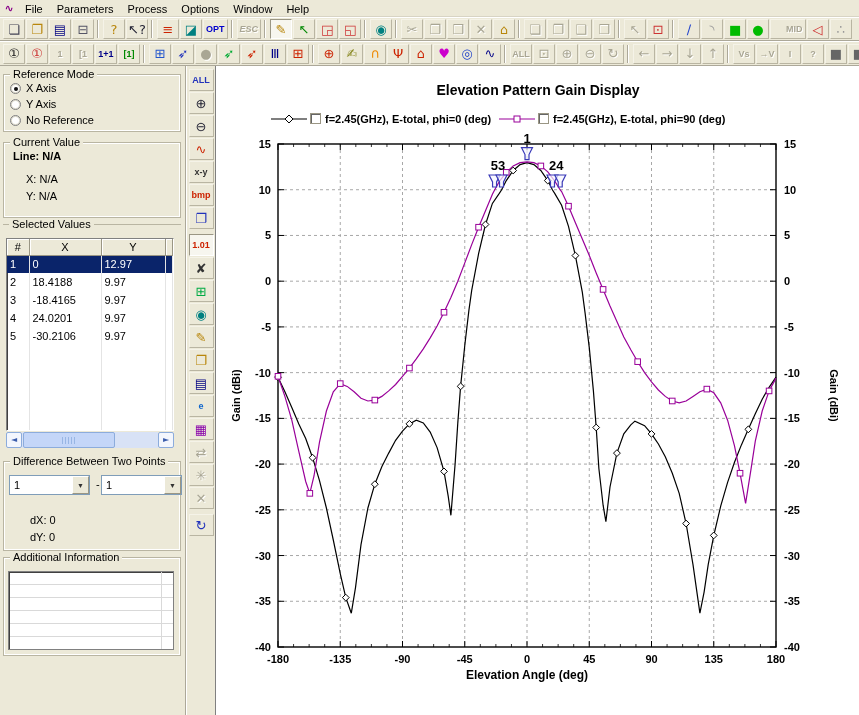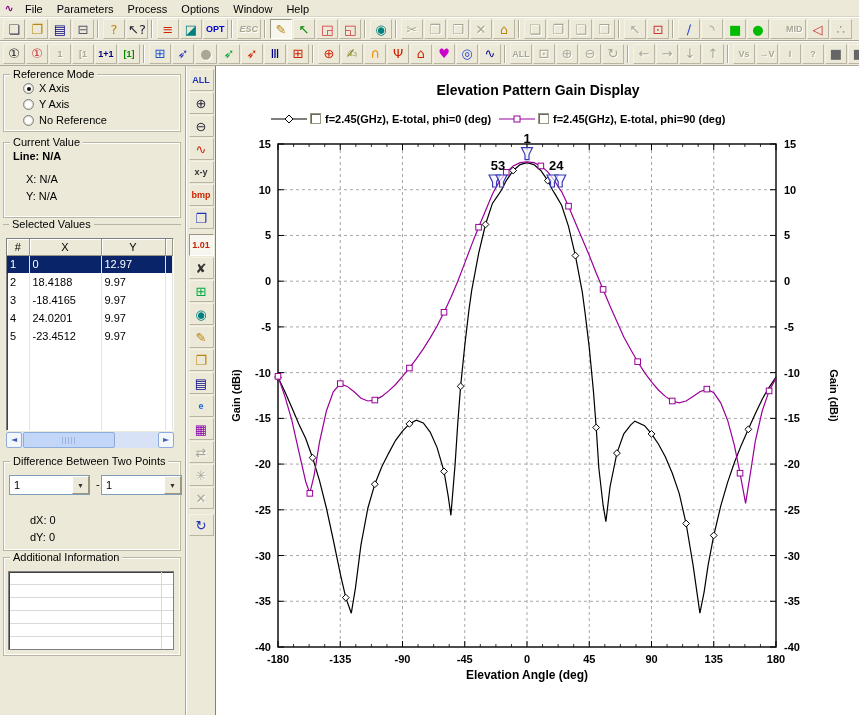--- a/index.html
+++ b/index.html
@@ -32,21 +32,21 @@
     border-left:1px solid #fff; }
   #vtoolbar .tbtn { width:25px; height:22px; margin:1px 0 0 0; }
   #vtoolbar .gap { margin-top:5px; }
 
   
   #sidebar { position:absolute; left:0; top:66px; width:186px; height:649px; background:#ece9d8;
     border-right:1px solid #aca899; }
   .grp { position:absolute; left:3px; right:4px; border:1px solid #b9b5a2;
     box-shadow:1px 1px 0 #fff inset, -1px -1px 0 #fff inset; }
   .grp-title { position:absolute; top:-7px; left:6px; background:#ece9d8; padding:0 3px; white-space:nowrap; }
-  .radio-row { display:flex; align-items:center; height:16px; padding-left:6px;margin-left:13px; }
+  .radio-row { display:flex; align-items:center; height:16px; padding-left:6px; }
   .radio { width:11px; height:11px; border-radius:50%; border:1px solid #808080; background:#fff;
     box-shadow:0 0 0 1px #dcd9c9 inset; margin-right:5px; position:relative; }
   .radio.sel::after { content:""; position:absolute; left:3px; top:3px; width:4px; height:4px; border-radius:50%; background:#111; }
   .cv-line { padding-left:9px; height:16px; line-height:16px; }
   .cv-xy { padding-left:22px; height:17px; line-height:17px; }
 
   
   #sv-wrap { position:absolute; left:3px; top:13px; right:7px; bottom:19px;
     border:1px solid #808080; border-right-color:#fff; border-bottom-color:#fff;
     box-shadow:1px 1px 0 #404040 inset; background:#fff; overflow:hidden; }
@@ -397,21 +397,21 @@
                 <td></td>
               </tr>
               <tr>
                 <td>4</td>
                 <td>24.0201</td>
                 <td>9.97</td>
                 <td></td>
               </tr>
               <tr>
                 <td>5</td>
-                <td>-23.4512</td>
+                <td>-30.2106</td>
                 <td>9.97</td>
                 <td></td>
               </tr>
               <tr>
                 <td>&nbsp;</td>
                 <td>&nbsp;</td>
                 <td>&nbsp;</td>
                 <td>&nbsp;</td>
               </tr>
               <tr>

